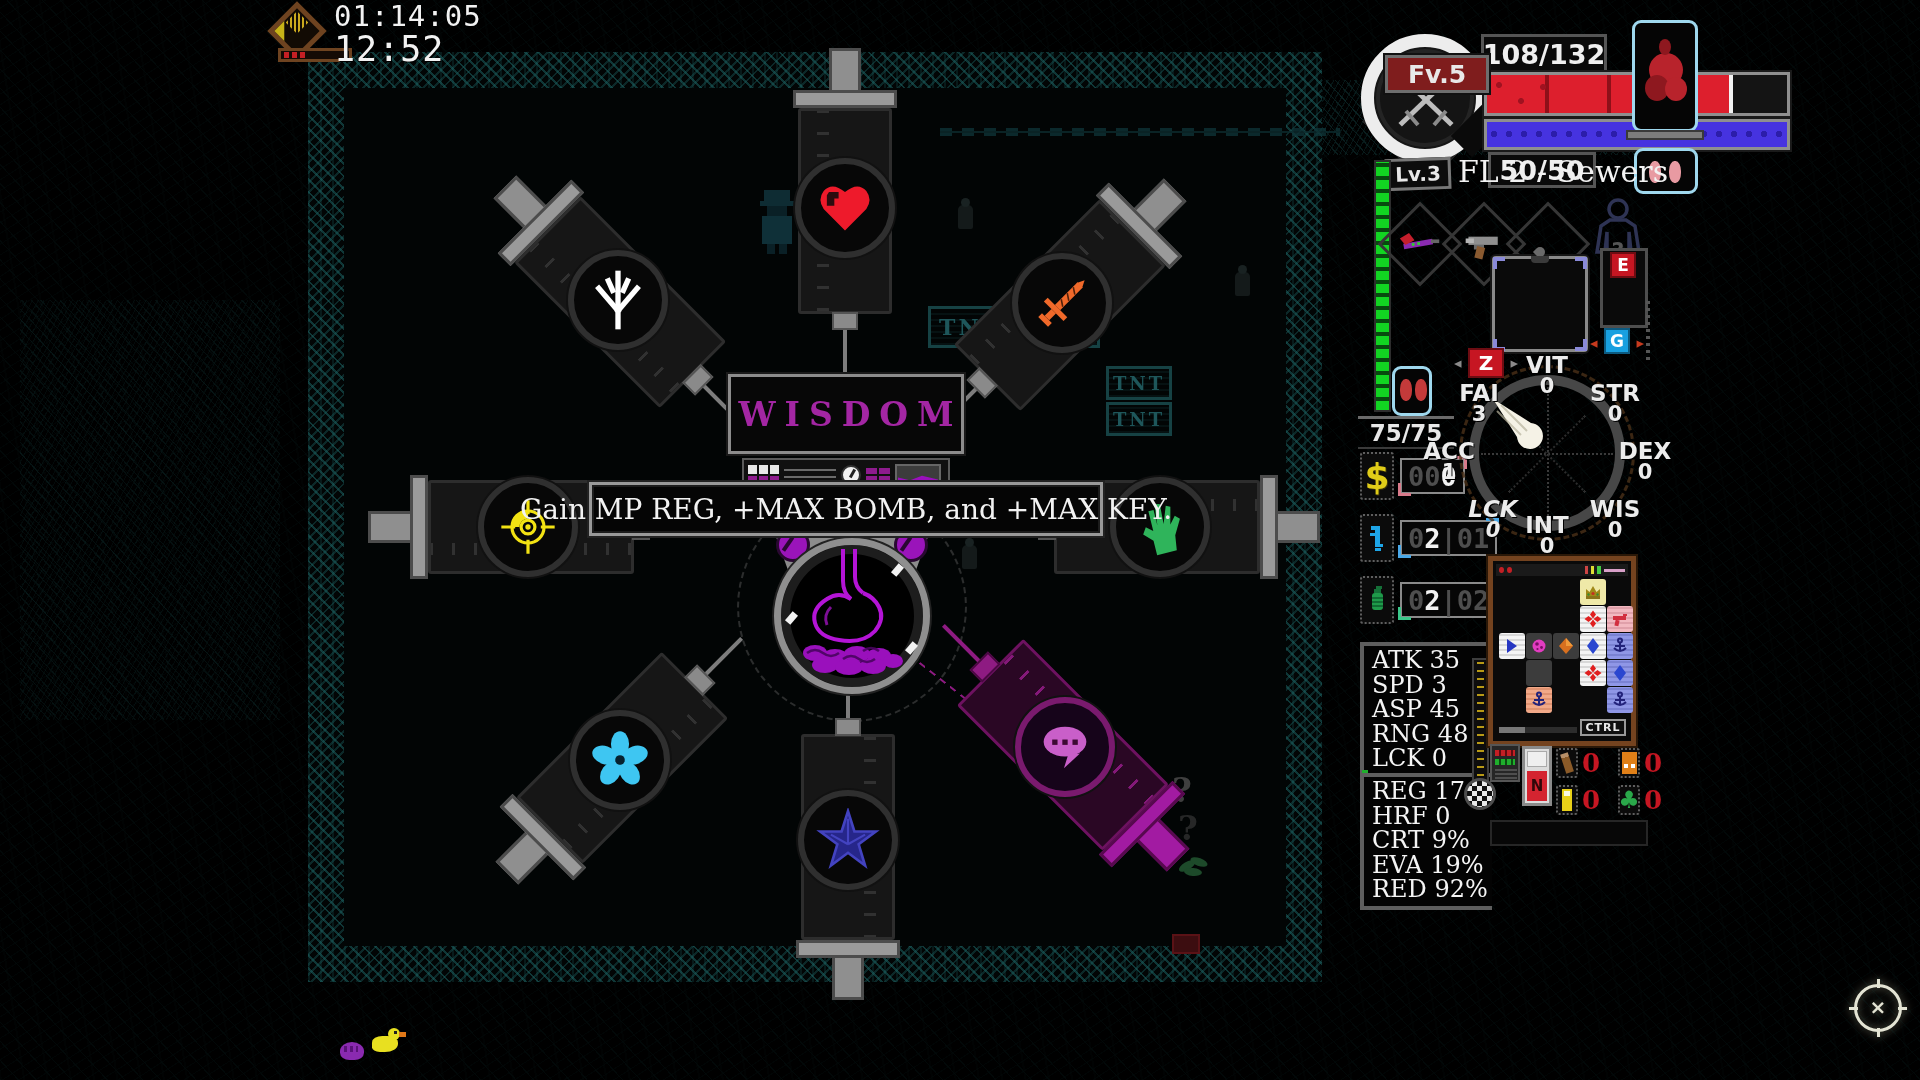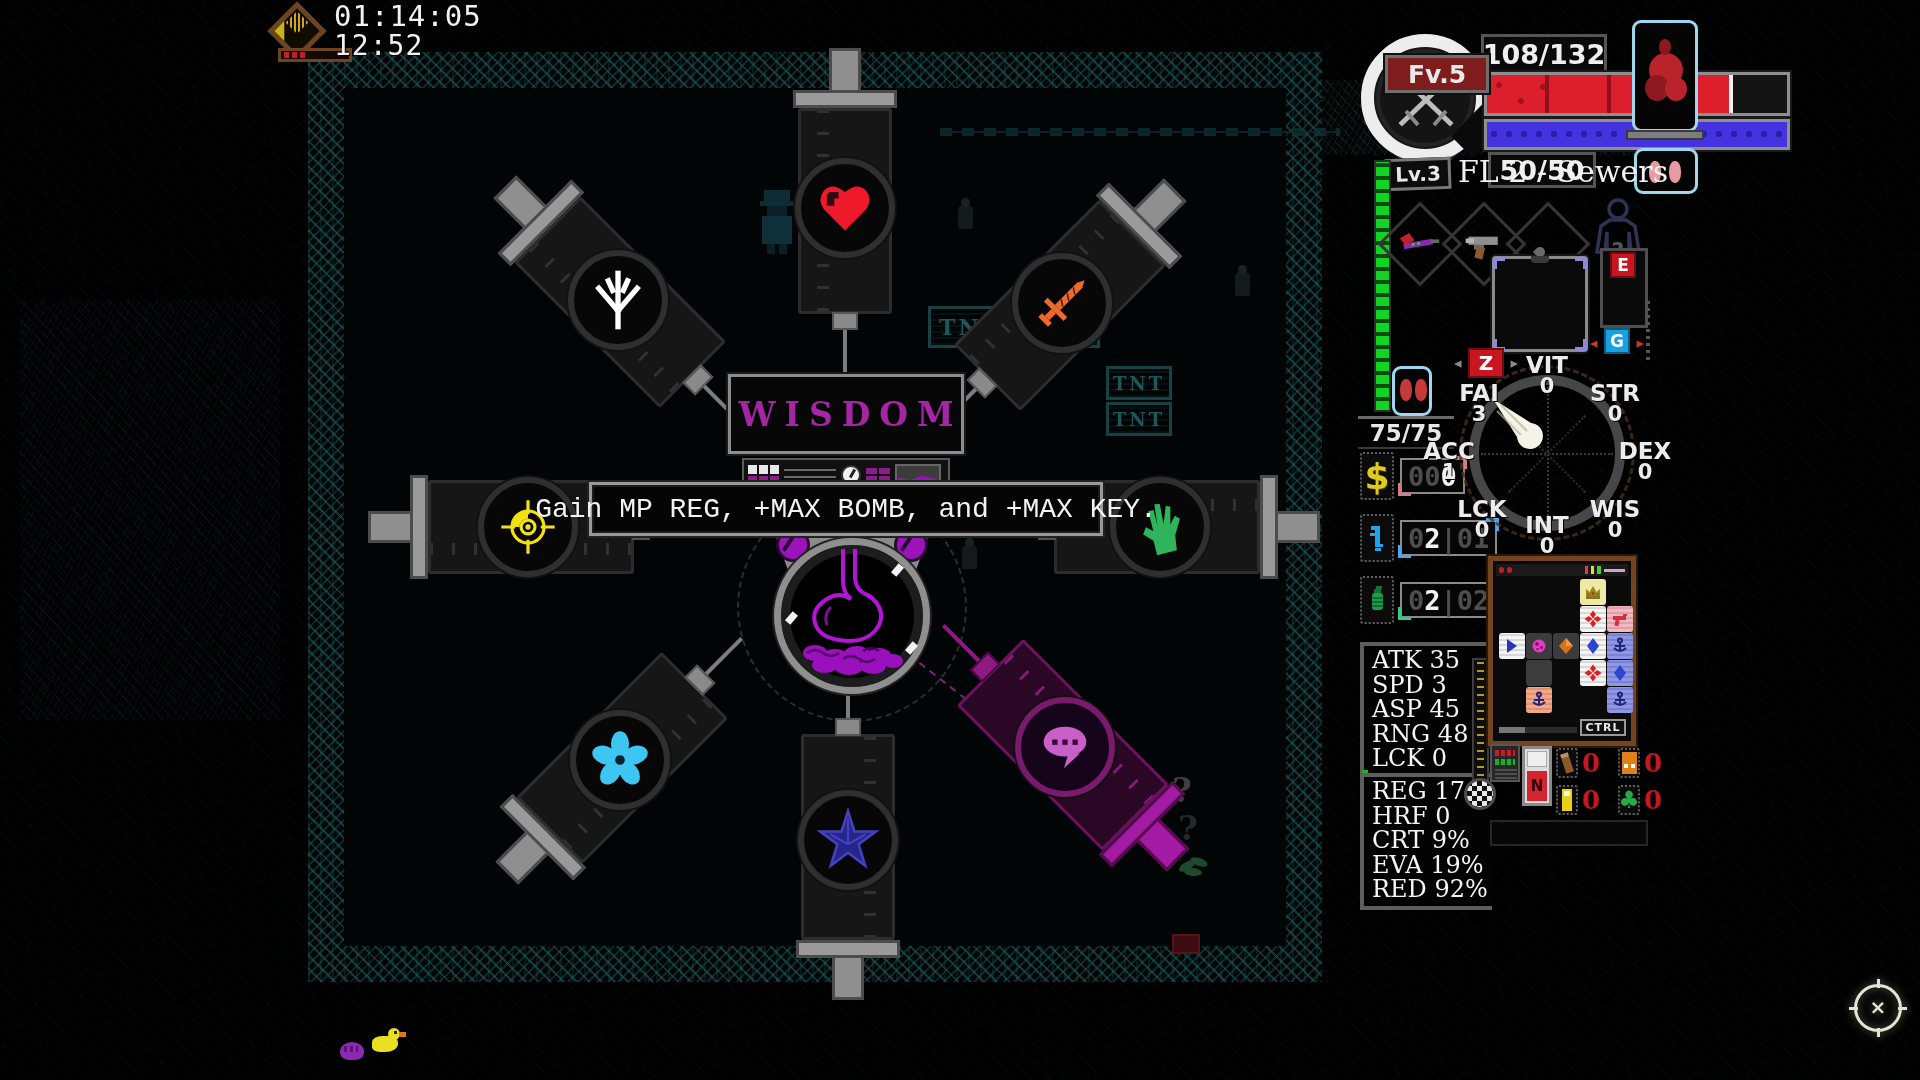--- a/index.html
+++ b/index.html
@@ -41,21 +41,21 @@
     clip-path:polygon(0 0, 100% 100%, 0 100%); }
   .timer-icon b { position:absolute; left:2px; top:2px; width:16px; height:16px;
     background:repeating-linear-gradient(45deg,#caa81e 0 2px, transparent 2px 4px); }
   .timer-base { position:absolute; left:50px; top:46px; width:74px; height:14px;
     background:#140a05; border:3px solid #6e4320; }
   .timer-base span { position:absolute; left:3px; top:1px; width:22px; height:6px;
     background:repeating-linear-gradient(90deg,#c41f24 0 5px, transparent 5px 8px); }
   .timer-text { position:absolute; left:106px; top:0; font-family:"DejaVu Sans Mono", monospace;
     color:#f2f2f2; line-height:1.02; text-shadow:1px 1px 0 #000; }
   .timer-text .t1 { font-size:29px; letter-spacing:1px; }
-  .timer-text .t2 { font-size:28px; letter-spacing:1px; }
+  .timer-text .t2 { font-size:35px; letter-spacing:1px; }
 
   
   .syringe { position:absolute; width:120px; height:332px; transform-origin:60px 160px; z-index:3; }
   .syr-rod { position:absolute; left:44px; top:0; width:32px; height:46px; background:#8f8f8f; border:3px solid #4c4c4c; }
   .syr-cap { position:absolute; left:8px; top:42px; width:104px; height:18px; background:#9a9a9a; border:3px solid #4c4c4c; }
   .syr-barrel { position:absolute; left:13px; top:60px; width:94px; height:206px;
     background:#161616; border:3px solid #2d2d2d; border-radius:3px; }
   .syr-ticks { position:absolute; left:16px; top:0; width:12px; height:100%;
     background:repeating-linear-gradient(0deg, #343434 0 3px, transparent 3px 22px); opacity:.9; }
   .syr-hub { position:absolute; left:47px; top:264px; width:26px; height:18px; background:#8a8a8a; border:2px solid #555; }
@@ -102,21 +102,21 @@
   .cp-lines { width:52px; height:20px; background:repeating-linear-gradient(0deg,#6a6a6a 0 2px, transparent 2px 7px); }
   .cp-dial { width:20px; height:20px; border-radius:50%; background:#f2f2f2; border:2px solid #333; position:relative; }
   .cp-dial::after{ content:""; position:absolute; left:8px; top:2px; width:3px; height:9px; background:#222; transform:rotate(30deg);}
   .cp-chips { display:grid; grid-template-columns:repeat(2,11px); grid-auto-rows:6px; gap:2px; }
   .cp-chips i { background:#8e1b8e; }
   .cp-screen { width:46px; height:22px; background:#3c3c3c; border:2px solid #666; position:relative; overflow:hidden;}
   .cp-screen::after { content:""; position:absolute; left:1px; bottom:1px; width:40px; height:9px;
     background:#9a10bc; clip-path:polygon(0 100%,0 40%,30% 70%,60% 20%,100% 60%,100% 100%); }
   .desc-banner { position:absolute; left:589px; top:482px; width:514px; height:54px;
     background:#050505; border:3px solid #999; box-shadow:0 0 0 2px #222, inset 0 0 0 2px #1c1c1c;
-    display:flex; align-items:center; justify-content:center; z-index:7;font-family:Liberation Mono, monospace; }
+    display:flex; align-items:center; justify-content:center; z-index:7; }
   .desc-banner span { font-size:28px; color:#f2f2f2; white-space:nowrap; }
 
   
   .chain { position:absolute; left:940px; top:128px; width:400px; height:8px; opacity:.8;
     background:repeating-linear-gradient(90deg,#0e3336 0 12px, transparent 12px 22px); }
   .chain::after{content:""; position:absolute; left:0; top:3px; width:100%; height:2px; background:#0c2b2e;}
   .crate { position:absolute; border:3px solid #164244; color:#1e565a; font-weight:bold;
     display:flex; align-items:center; justify-content:center; letter-spacing:3px;
     background:repeating-linear-gradient(0deg, rgba(18,56,58,.25) 0 2px, transparent 2px 6px); }
   .ghosty { position:absolute; width:15px; height:24px; background:#151c1c; border-radius:5px 5px 2px 2px; opacity:.95; }
@@ -759,21 +759,21 @@
         <g stroke="#b8b49e" stroke-width="2" opacity=".7">
             <path d="M14 12 L40 38 M10 18 L34 42"></path>
           </g>
       </svg>
       <div id="compass-labels">
           <div class="compass-label" style="left:78px; top:-20px;">VIT<small>0</small></div>
           <div class="compass-label" style="left:146px; top:8px;">STR<small>0</small></div>
           <div class="compass-label" style="left:176px; top:66px;">DEX<small>0</small></div>
           <div class="compass-label" style="left:146px; top:124px;">WIS<small>0</small></div>
           <div class="compass-label" style="left:78px; top:140px;">INT<small>0</small></div>
-          <div class="compass-label" style="left:13px; top:124px;">LCK<small>0</small></div>
+          <div class="compass-label" style="left:24px; top:124px;font-style:italic;">LCK<small>0</small></div>
           <div class="compass-label" style="left:-20px; top:66px;">ACC<small>1</small></div>
           <div class="compass-label" style="left:10px; top:8px;">FAI<small>3</small></div>
         </div>
     </div>
 
     <div class="stats-panel" id="stats-list">
         <div class="stat-row">ATK 35</div>
         <div class="stat-row">SPD 3</div>
         <div class="stat-row">ASP 45</div>
         <div class="stat-row">RNG 48</div>

